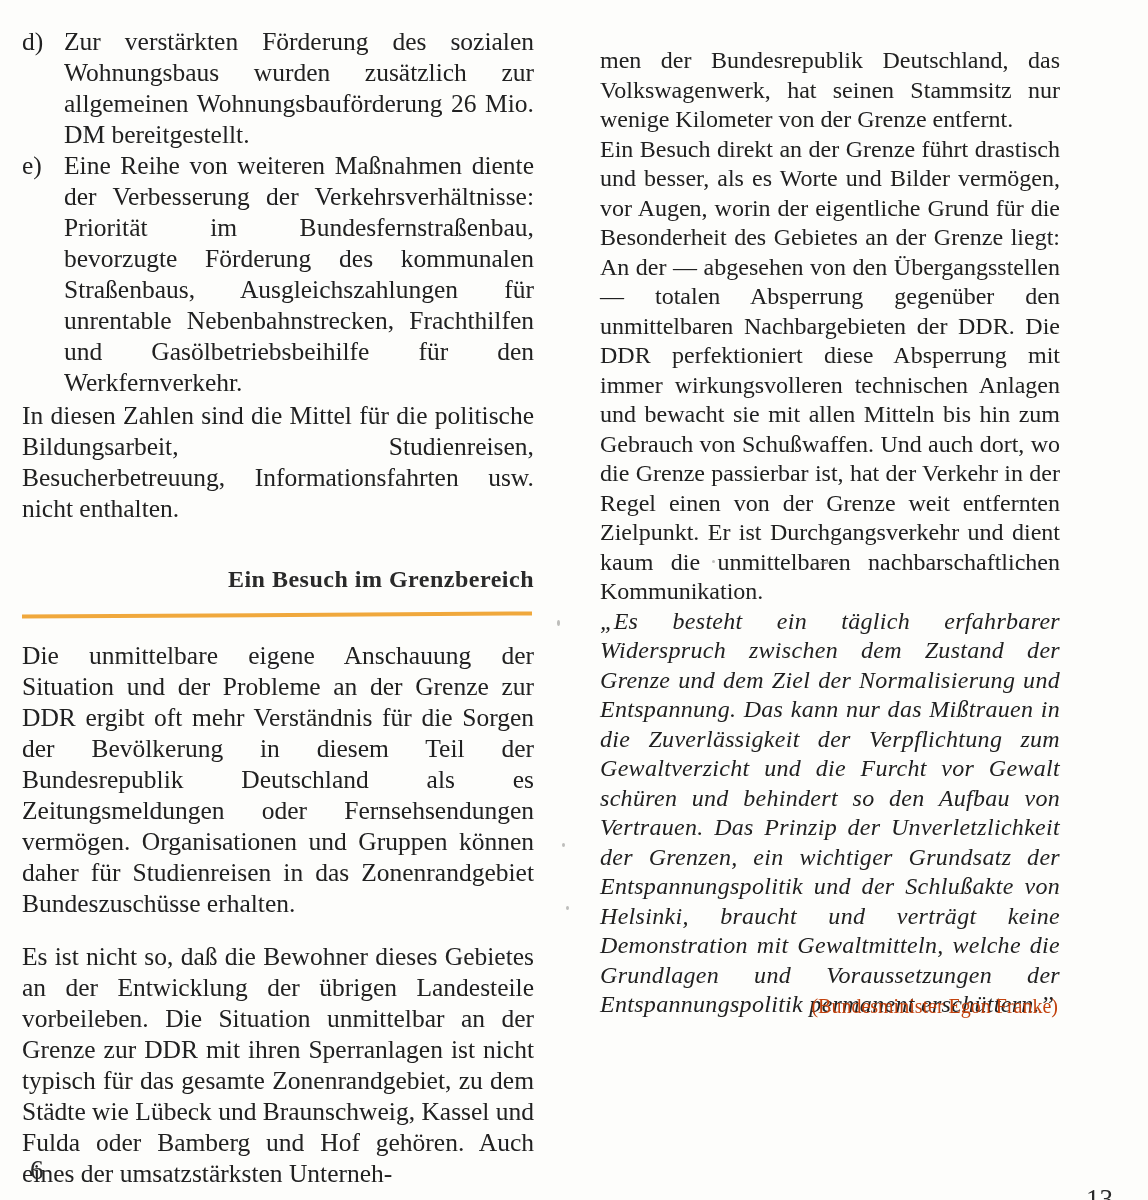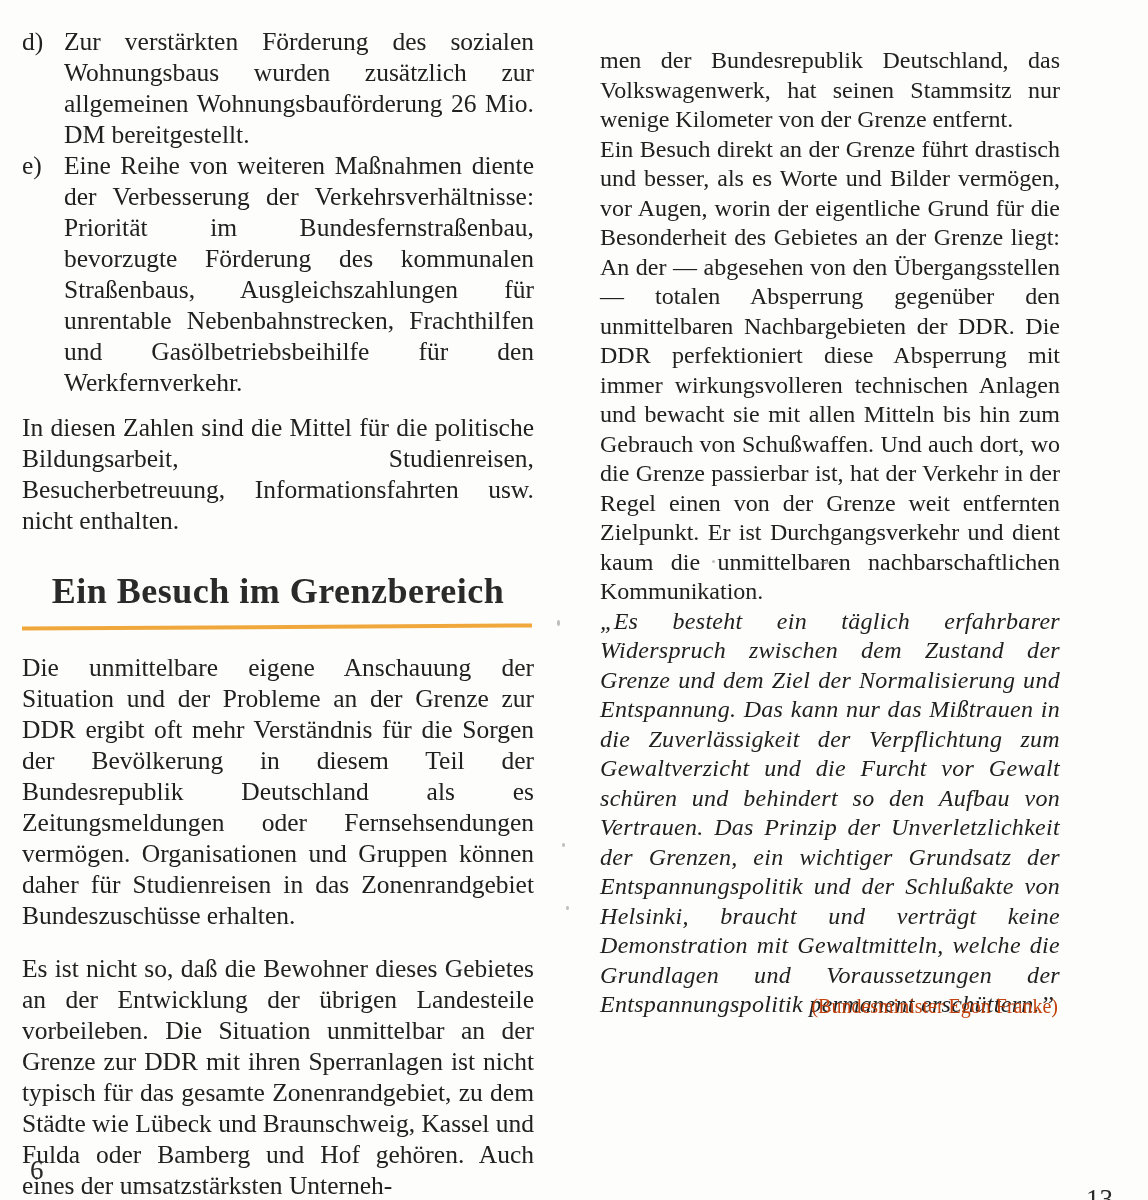--- a/index.html
+++ b/index.html
@@ -38,29 +38,29 @@
   p { margin: 0; }
   .hang {
     position: relative;
     padding-left: 42px;
   }
   .hang .marker {
     position: absolute;
     left: 0;
     top: 0;
   }
-  .note { margin-top: 14px; }
+  .note { margin-top: 2px; }
   .section-heading {
     margin: 34px 0 0 0;
-    font-size: 36px;
+    font-size: 24px;
     line-height: 42px;
     font-weight: bold;
     letter-spacing: 0.5px;
     color: #2a2a2a;
-    text-align: center;
+    text-align: right;
   }
   .heading-rule {
     margin-top: 13px;
     width: 510px;
     height: 4px;
     background: #f0a83c;
     transform: rotate(-0.35deg);
   }
   .lead { margin-top: 23px; }
   .para-gap { margin-top: 22px; }

